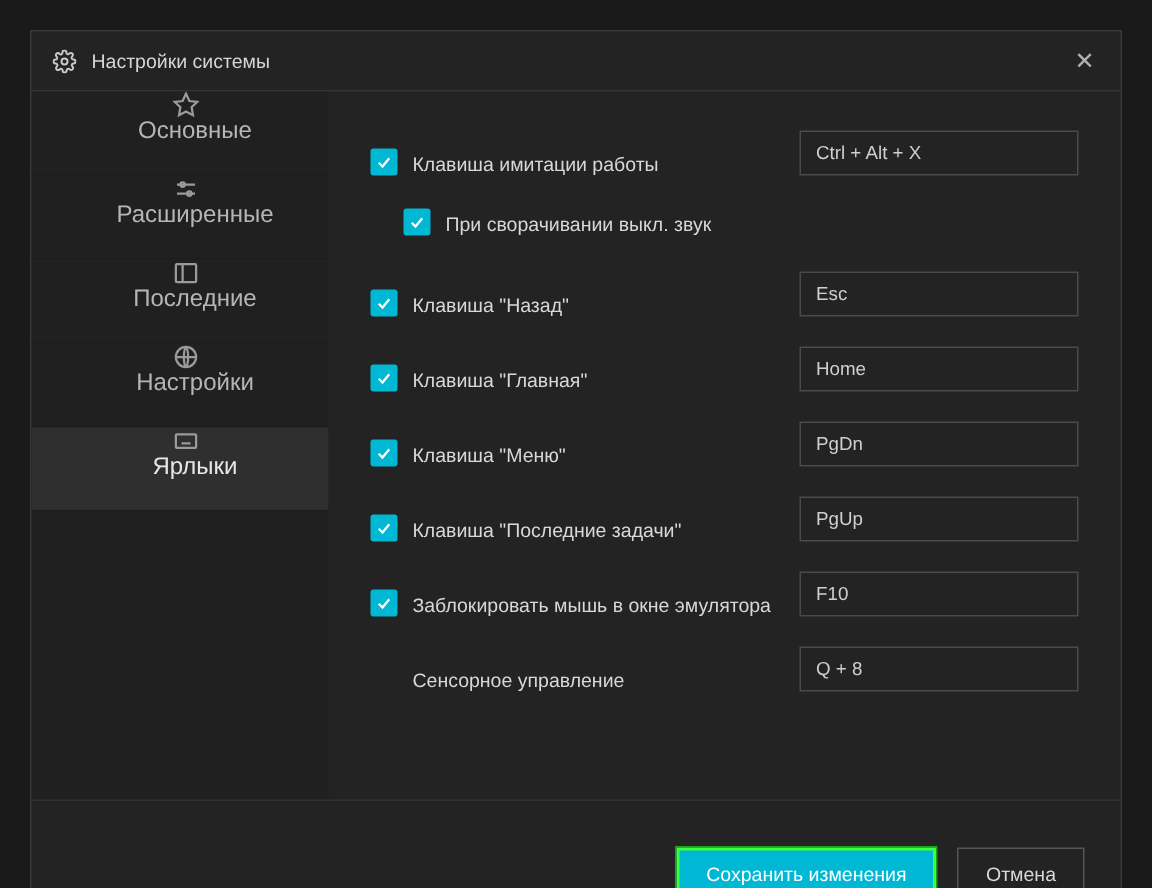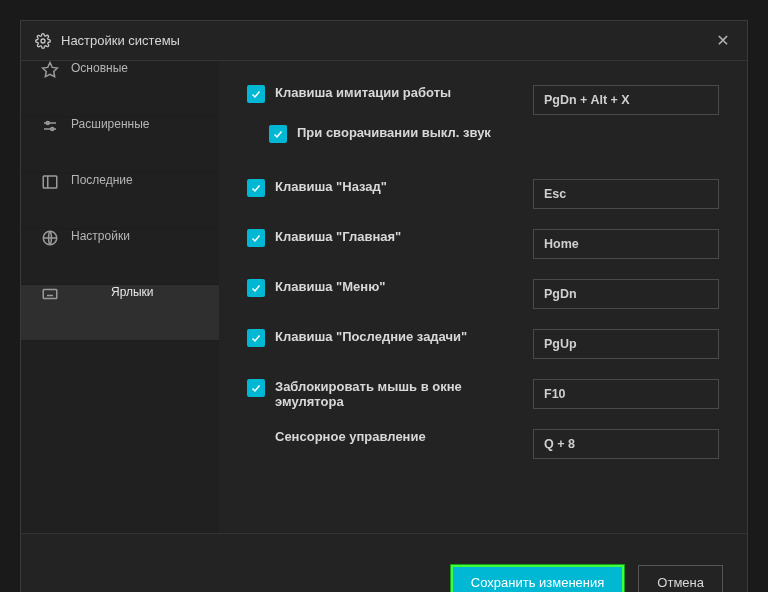--- a/index.html
+++ b/index.html
@@ -4,25 +4,25 @@
 <style>
 * { margin: 0; padding: 0; box-sizing: border-box; font-family: "Segoe UI", Arial, sans-serif; }
 body { background: #1a1a1a; width: 768px; height: 592px; overflow: hidden; }
 .window { position: absolute; left: 20px; top: 20px; width: 728px; height: 580px; background: #232323; border: 1px solid #3a3a3a; display: flex; flex-direction: column; }
 .titlebar { height: 40px; display: flex; align-items: center; padding: 0 14px; border-bottom: 1px solid #333; }
 .titlebar .gear { width: 16px; height: 16px; margin-right: 10px; color: #c8c8c8; }
 .titlebar .title { color: #d6d6d6; font-size: 13px; flex: 1; }
 .titlebar .close { color: #b0b0b0; font-size: 16px; cursor: pointer; width: 20px; text-align: center; }
 .body { flex: 1; display: flex; min-height: 0; }
 .sidebar { width: 198px; background: #202020; display: flex; flex-direction: column; }
-.sidebar-item { height: 56px; display: flex; align-items: flex-start; padding-left: 20px; color: #b5b5b5; font-size: 12px; cursor: pointer; border-bottom: 1px solid #1c1c1c; }
-.sidebar-item.active { background: #2f2f2f; color: #e6e6e6; gap: 40px; }
+.sidebar-item { height: 56px; display: flex; align-items: center; padding-left: 20px; color: #b5b5b5; font-size: 16px; cursor: pointer; border-bottom: 1px solid #1c1c1c; flex-direction: column; }
+.sidebar-item.active { background: #2f2f2f; color: #e6e6e6; }
 .sidebar-item .icon { width: 18px; height: 18px; margin-right: 12px; color: #9a9a9a; display: flex; align-items: center; justify-content: center; }
 .content { flex: 1; padding: 24px 28px 12px 28px; overflow: auto; }
-.row { display: flex; align-items: flex-start; min-height: 32px; margin-bottom: 18px; font-weight: bold; }
+.row { display: flex; align-items: flex-end; min-height: 32px; margin-bottom: 18px; }
 .row.sub { margin-left: 22px; margin-top: -10px; margin-bottom: 22px; }
 .check { width: 18px; height: 18px; background: #00b8d4; border-radius: 2px; margin-right: 10px; display: flex; align-items: center; justify-content: center; cursor: pointer; flex-shrink: 0; }
 .check svg { width: 12px; height: 12px; stroke: #fff; stroke-width: 3; fill: none; }
 .label { color: #d8d8d8; font-size: 13px; flex: 1; }
 .label.nolead { margin-left: 0; }
 .input { width: 186px; height: 30px; border: 1px solid #4a4a4a; background: transparent; color: #cfcfcf; font-size: 12.5px; padding: 0 10px; display: flex; align-items: center; cursor: text; margin-left: 12px; flex-shrink: 0; }
 .footer { height: 66px; border-top: 1px solid #333; display: flex; align-items: flex-end; justify-content: flex-end; padding-right: 24px; gap: 14px; }
 .btn { height: 34px; padding: 0 18px; font-size: 13px; display: flex; align-items: center; cursor: pointer; border: 1px solid #555; color: #d8d8d8; background: transparent; }
 .btn.primary { background: #00b8d4; color: #fff; border: 2px solid #3aff3a; outline: 1px solid #1aa01a; }
 </style>
@@ -95,21 +95,21 @@
     </div>
 
     <div class="content">
       <div class="row">
         <span class="check">
             <svg viewBox="0 0 24 24">
               <polyline points="5 13 10 18 19 7"></polyline>
             </svg>
           </span>
         <span class="label">Клавиша имитации работы</span>
-        <span class="input">PgDn + Alt + X</span>
+        <span class="input">Ctrl + Alt + X</span>
       </div>
       <div class="row sub">
         <span class="check">
             <svg viewBox="0 0 24 24">
               <polyline points="5 13 10 18 19 7"></polyline>
             </svg>
           </span>
         <span class="label">При сворачивании выкл. звук</span>
       </div>
       <div class="row">

